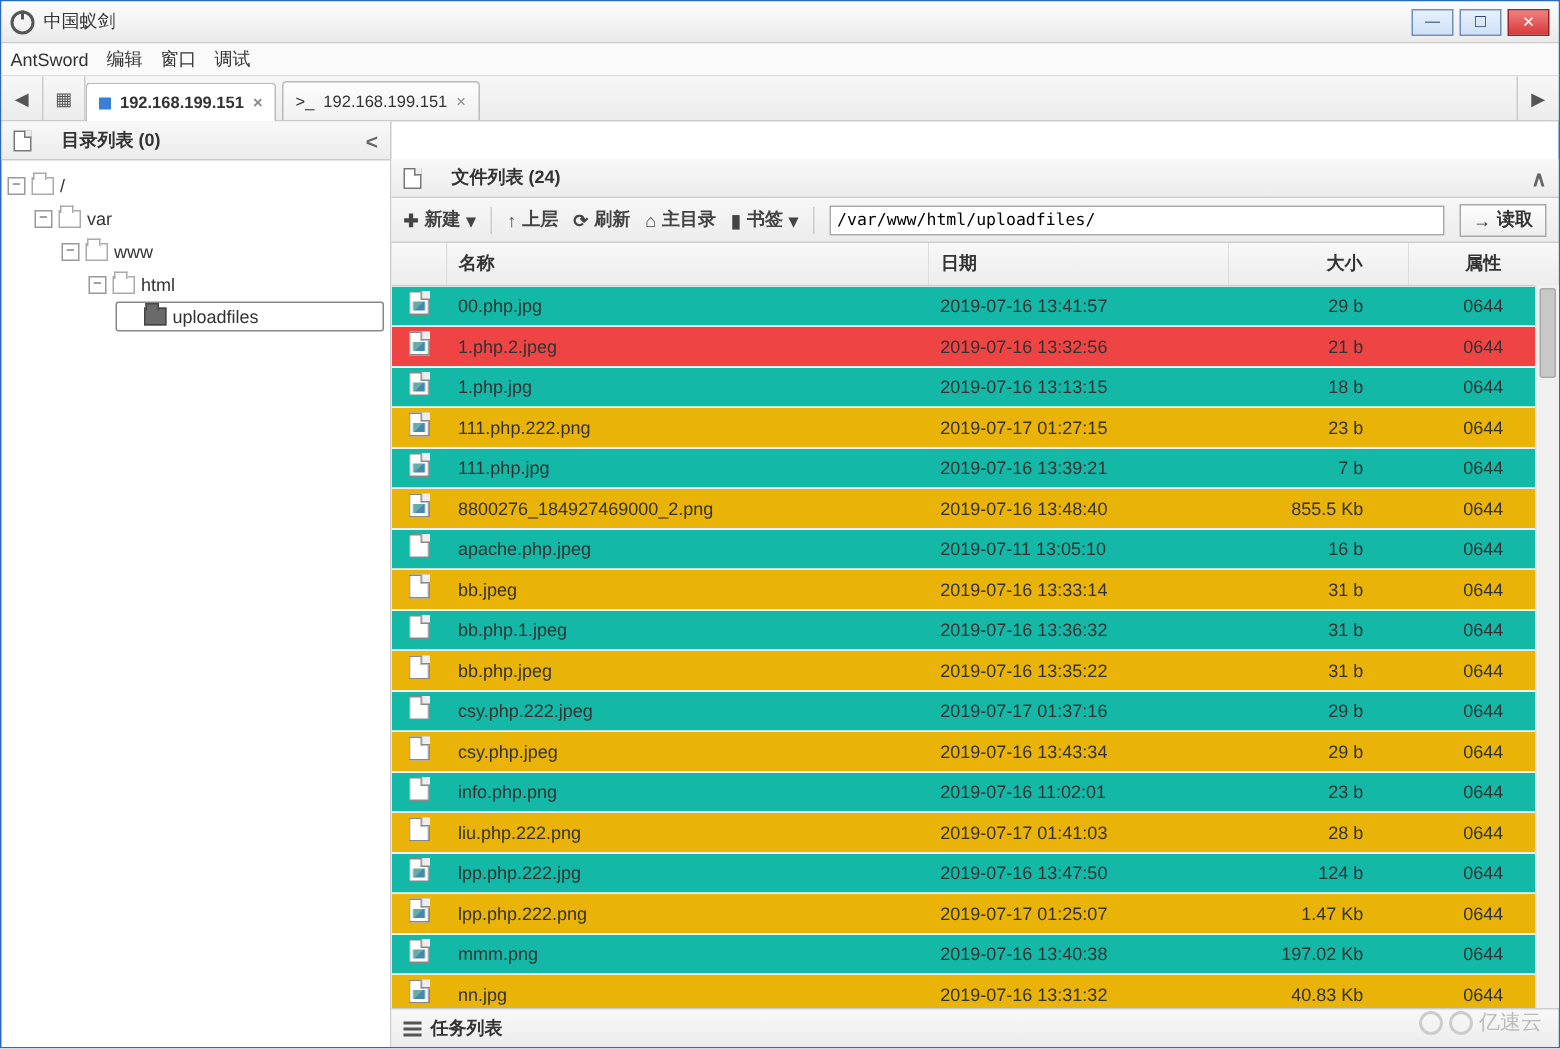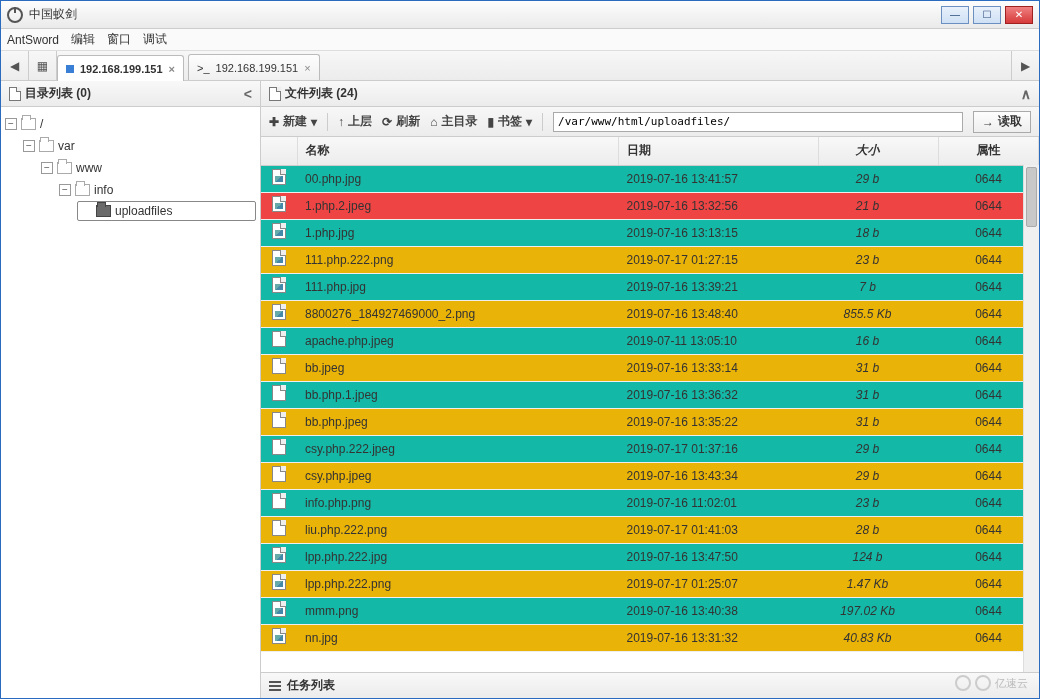--- a/index.html
+++ b/index.html
@@ -16,58 +16,58 @@
 .menubar span { cursor: pointer; }
 .tabbar { height: 30px; background: linear-gradient(#f7f7f7,#ececec); border-bottom: 1px solid #ccc; display: flex; align-items: stretch; }
 .tabbtn { width: 28px; border-right:1px solid #ccc; display:flex; align-items:center; justify-content:center; color:#555; cursor:pointer;}
 .tabs { display:flex; align-items:flex-end; flex:1; padding-top:3px;}
 .tab { height: 26px; border:1px solid #bbb; border-bottom:none; border-radius:3px 3px 0 0; background:linear-gradient(#fdfdfd,#f0f0f0); display:flex; align-items:center; padding:0 8px; gap:6px; margin-right:4px; font-size:11px; cursor:pointer;}
 .tab.active { background:#fff; font-weight:bold; position:relative; top:1px; }
 .tab .dot { width:8px; height:8px; background:#3a7fd6; display:inline-block; }
 .tab .close { color:#888; cursor:pointer; }
 .body { flex:1; display:flex; min-height:0; }
 .sidebar { width: 260px; border-right:1px solid #ccc; display:flex; flex-direction:column; }
-.panel-header { height:26px; border-bottom:1px solid #ccc; background:linear-gradient(#f8f8f8,#ececec); display:flex; align-items:center; padding:0 8px; gap:4px; font-weight:bold;}
+.panel-header { height:26px; border-bottom:1px solid #ccc; background:linear-gradient(#f8f8f8,#ececec); display:flex; align-items:center; padding:0 8px; gap:20px; font-weight:bold;}
 .panel-header .collapse { margin-left:auto; font-size:14px; color:#666; cursor:pointer;}
 .tree { flex:1; padding:6px 4px; overflow:auto; font-size:12px; }
 .tree-node { display:flex; align-items:center; height:22px; gap:4px; cursor:pointer; white-space:nowrap;}
 .tree-toggle { width:12px; height:12px; border:1px solid #999; font-size:10px; line-height:10px; text-align:center; color:#555; background:#fff;}
 .folder-icon { width:15px; height:12px; background:#fff; border:1px solid #aaa; position:relative; }
 .folder-icon::before { content:""; position:absolute; top:-4px; left:0; width:7px; height:4px; background:#fff; border:1px solid #aaa; border-bottom:none;}
 .folder-icon.dark { background:#6a6a6a; border-color:#444; }
 .folder-icon.dark::before { background:#6a6a6a; border-color:#444;}
 .tree-node.selected { background:#fff; border:1px solid #888; border-radius:2px; padding:0 2px; height:20px;}
-.main { flex:1; display:flex; flex-direction:column; min-width:0;}
+.main { flex:1; display:flex; flex-direction:column; min-width:0;margin-top:25px;}
 .main .panel-header { justify-content:flex-start; }
 .toolbar { height:30px; border-bottom:1px solid #ccc; background:linear-gradient(#f7f7f7,#ececec); display:flex; align-items:center; padding:0 8px; gap:10px;}
 .tbtn { display:flex; align-items:center; gap:4px; cursor:pointer; font-weight:bold; color:#444;}
 .tdivider { width:1px; height:18px; background:#ccc;}
 .pathbox { flex:1; height:20px; border:1px solid #aaa; background:#fff; padding:0 4px; font-family:monospace; font-size:11px;}
 .read-btn { height:22px; border:1px solid #aaa; background:linear-gradient(#fdfdfd,#eee); padding:0 8px; display:flex; align-items:center; gap:4px; cursor:pointer; font-weight:bold;}
 .table-wrap { flex:1; overflow:auto; position:relative;}
 table { width:100%; border-collapse:collapse; table-layout:fixed;}
 th { text-align:left; font-weight:bold; height:28px; background:linear-gradient(#f8f8f8,#ececec); border-bottom:1px solid #ccc; border-right:1px solid #ddd; padding:0 8px; position:sticky; top:0;}
 th.first { width:36px;}
 td { height:27px; padding:0 8px; border-bottom:1px solid #eee; white-space:nowrap; overflow:hidden; }
 tr.odd td { background:#eab308; }
 tr.even td { background:#14b8a6; }
 tr.selected td { background:#ef4444; }
 .file-icon { width:14px; height:16px; border:1px solid #888; background:#fff; position:relative; display:inline-block;}
 .file-icon::after { content:""; position:absolute; right:-1px; top:-1px; width:5px; height:5px; background:#eee; border-left:1px solid #888; border-bottom:1px solid #888;}
 .file-icon.img::before { content:""; position:absolute; left:2px; bottom:2px; width:8px; height:6px; background:linear-gradient(135deg,#6aa 50%,#48a 50%);}
-.col-size { text-align:center; padding-right:30px;font-style:italic;}
+.col-size { text-align:right; padding-right:30px;}
 .col-attr { text-align:center;}
 .task-header { height:26px; border-top:1px solid #ccc; background:linear-gradient(#f8f8f8,#ececec); display:flex; align-items:center; padding:0 8px; gap:6px; font-weight:bold;}
 .scrollbar-stub { position:absolute; right:0; top:28px; width:16px; bottom:0; background:#f0f0f0; border-left:1px solid #ddd;}
 .scrollbar-thumb { position:absolute; left:2px; right:2px; top:2px; height:60px; background:#c8c8c8; border:1px solid #aaa; border-radius:2px;}
 .doc-icon { display:inline-block; width:12px; height:14px; border:1px solid #777; background:#fff; position:relative;}
 .doc-icon::after { content:""; position:absolute; right:-1px; top:-1px; width:4px; height:4px; background:#eee; border-left:1px solid #777; border-bottom:1px solid #777;}
 .list-icon { display:inline-block; width:12px; height:10px;}
 .list-icon span { display:block; height:2px; background:#555; margin-bottom:2px;}
-.watermark { position:absolute; right:12px; bottom:8px; font-size:11px; color:#bbb; display:flex; align-items:center; gap:4px; pointer-events:none;}
+.watermark { position:absolute; right:12px; bottom:8px; font-size:14px; color:#bbb; display:flex; align-items:center; gap:4px; pointer-events:none;}
 .watermark .circ { width:16px; height:16px; border:2px solid #ccc; border-radius:50%;}
 </style>
 </head>
 <body>
 
 <div class="window">
 
   <div class="titlebar">
     <span class="app-icon"></span>
     <span class="title-text">中国蚁剑</span>
@@ -123,21 +123,21 @@
           <span>var</span>
         </div>
         <div class="tree-node" style="padding-left:36px">
           <span class="tree-toggle">−</span>
           <span class="folder-icon"></span>
           <span>www</span>
         </div>
         <div class="tree-node" style="padding-left:54px">
           <span class="tree-toggle">−</span>
           <span class="folder-icon"></span>
-          <span>info</span>
+          <span>html</span>
         </div>
         <div class="tree-node selected" style="margin-left:72px">
           <span style="width:12px;"></span>
           <span class="folder-icon dark"></span>
           <span>uploadfiles</span>
         </div>
       </div>
     </div>
 
     <div class="main">

